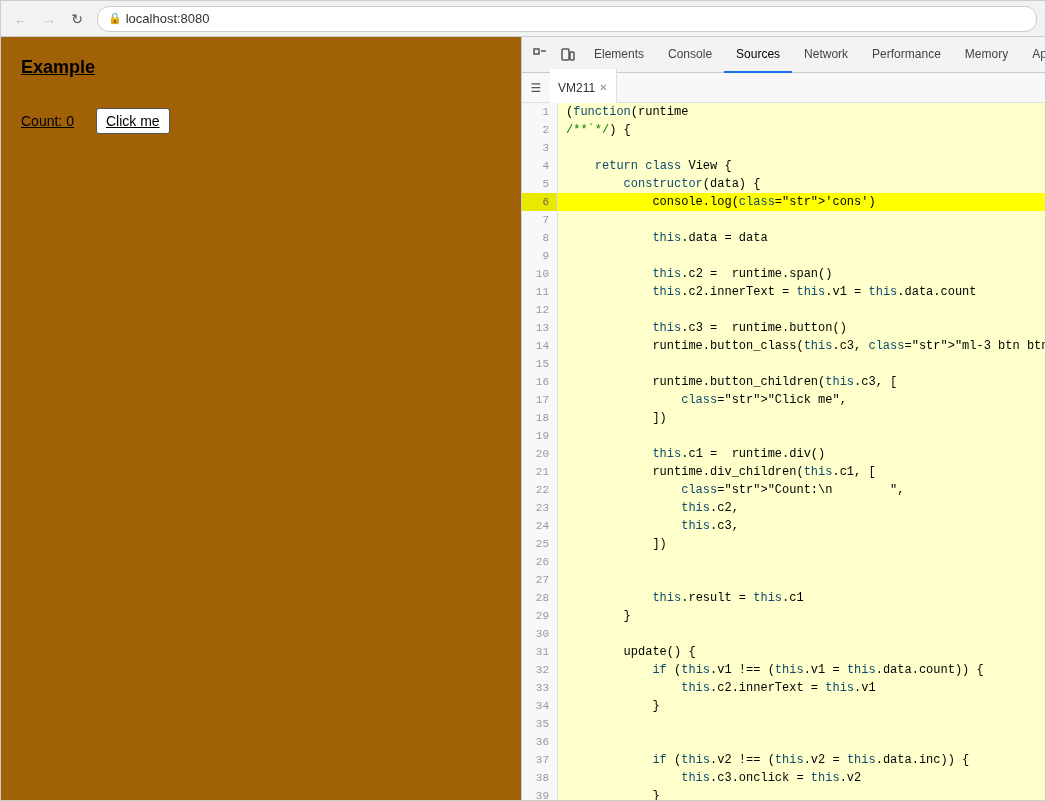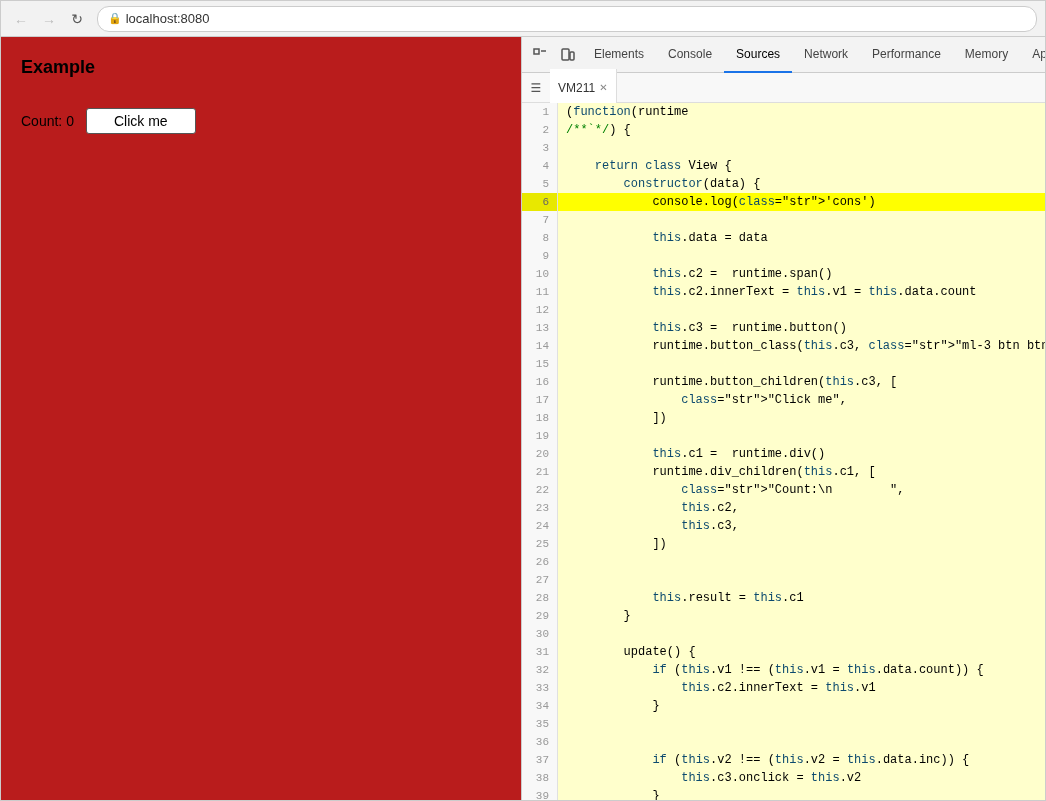--- a/index.html
+++ b/index.html
@@ -62,21 +62,22 @@
       display: flex;
       flex: 1;
       overflow: hidden;
     }
 
     
     .page-content {
       width: 520px;
       flex-shrink: 0;
       padding: 20px;
-      background: #b91c1c;
+      background: #a16207;
+      text-decoration: underline;
     }
 
     .page-title {
       font-size: 18px;
       font-weight: bold;
       margin-bottom: 30px;
       color: #000;
     }
 
     .count-row {
@@ -84,26 +85,27 @@
       align-items: center;
       gap: 12px;
     }
 
     .count-label {
       font-size: 14px;
       color: #000;
     }
 
     .click-btn {
-      padding: 4px 27px;
+      padding: 4px 9px;
       border: 1px solid #555;
       background: #fff;
       font-size: 14px;
       cursor: pointer;
       border-radius: 3px;
+      margin-left: 10px;
     }
 
     
     .devtools-panel {
       flex: 1;
       display: flex;
       flex-direction: column;
       background: #f8f8f8;
       border-left: 1px solid #ccc;
     }

